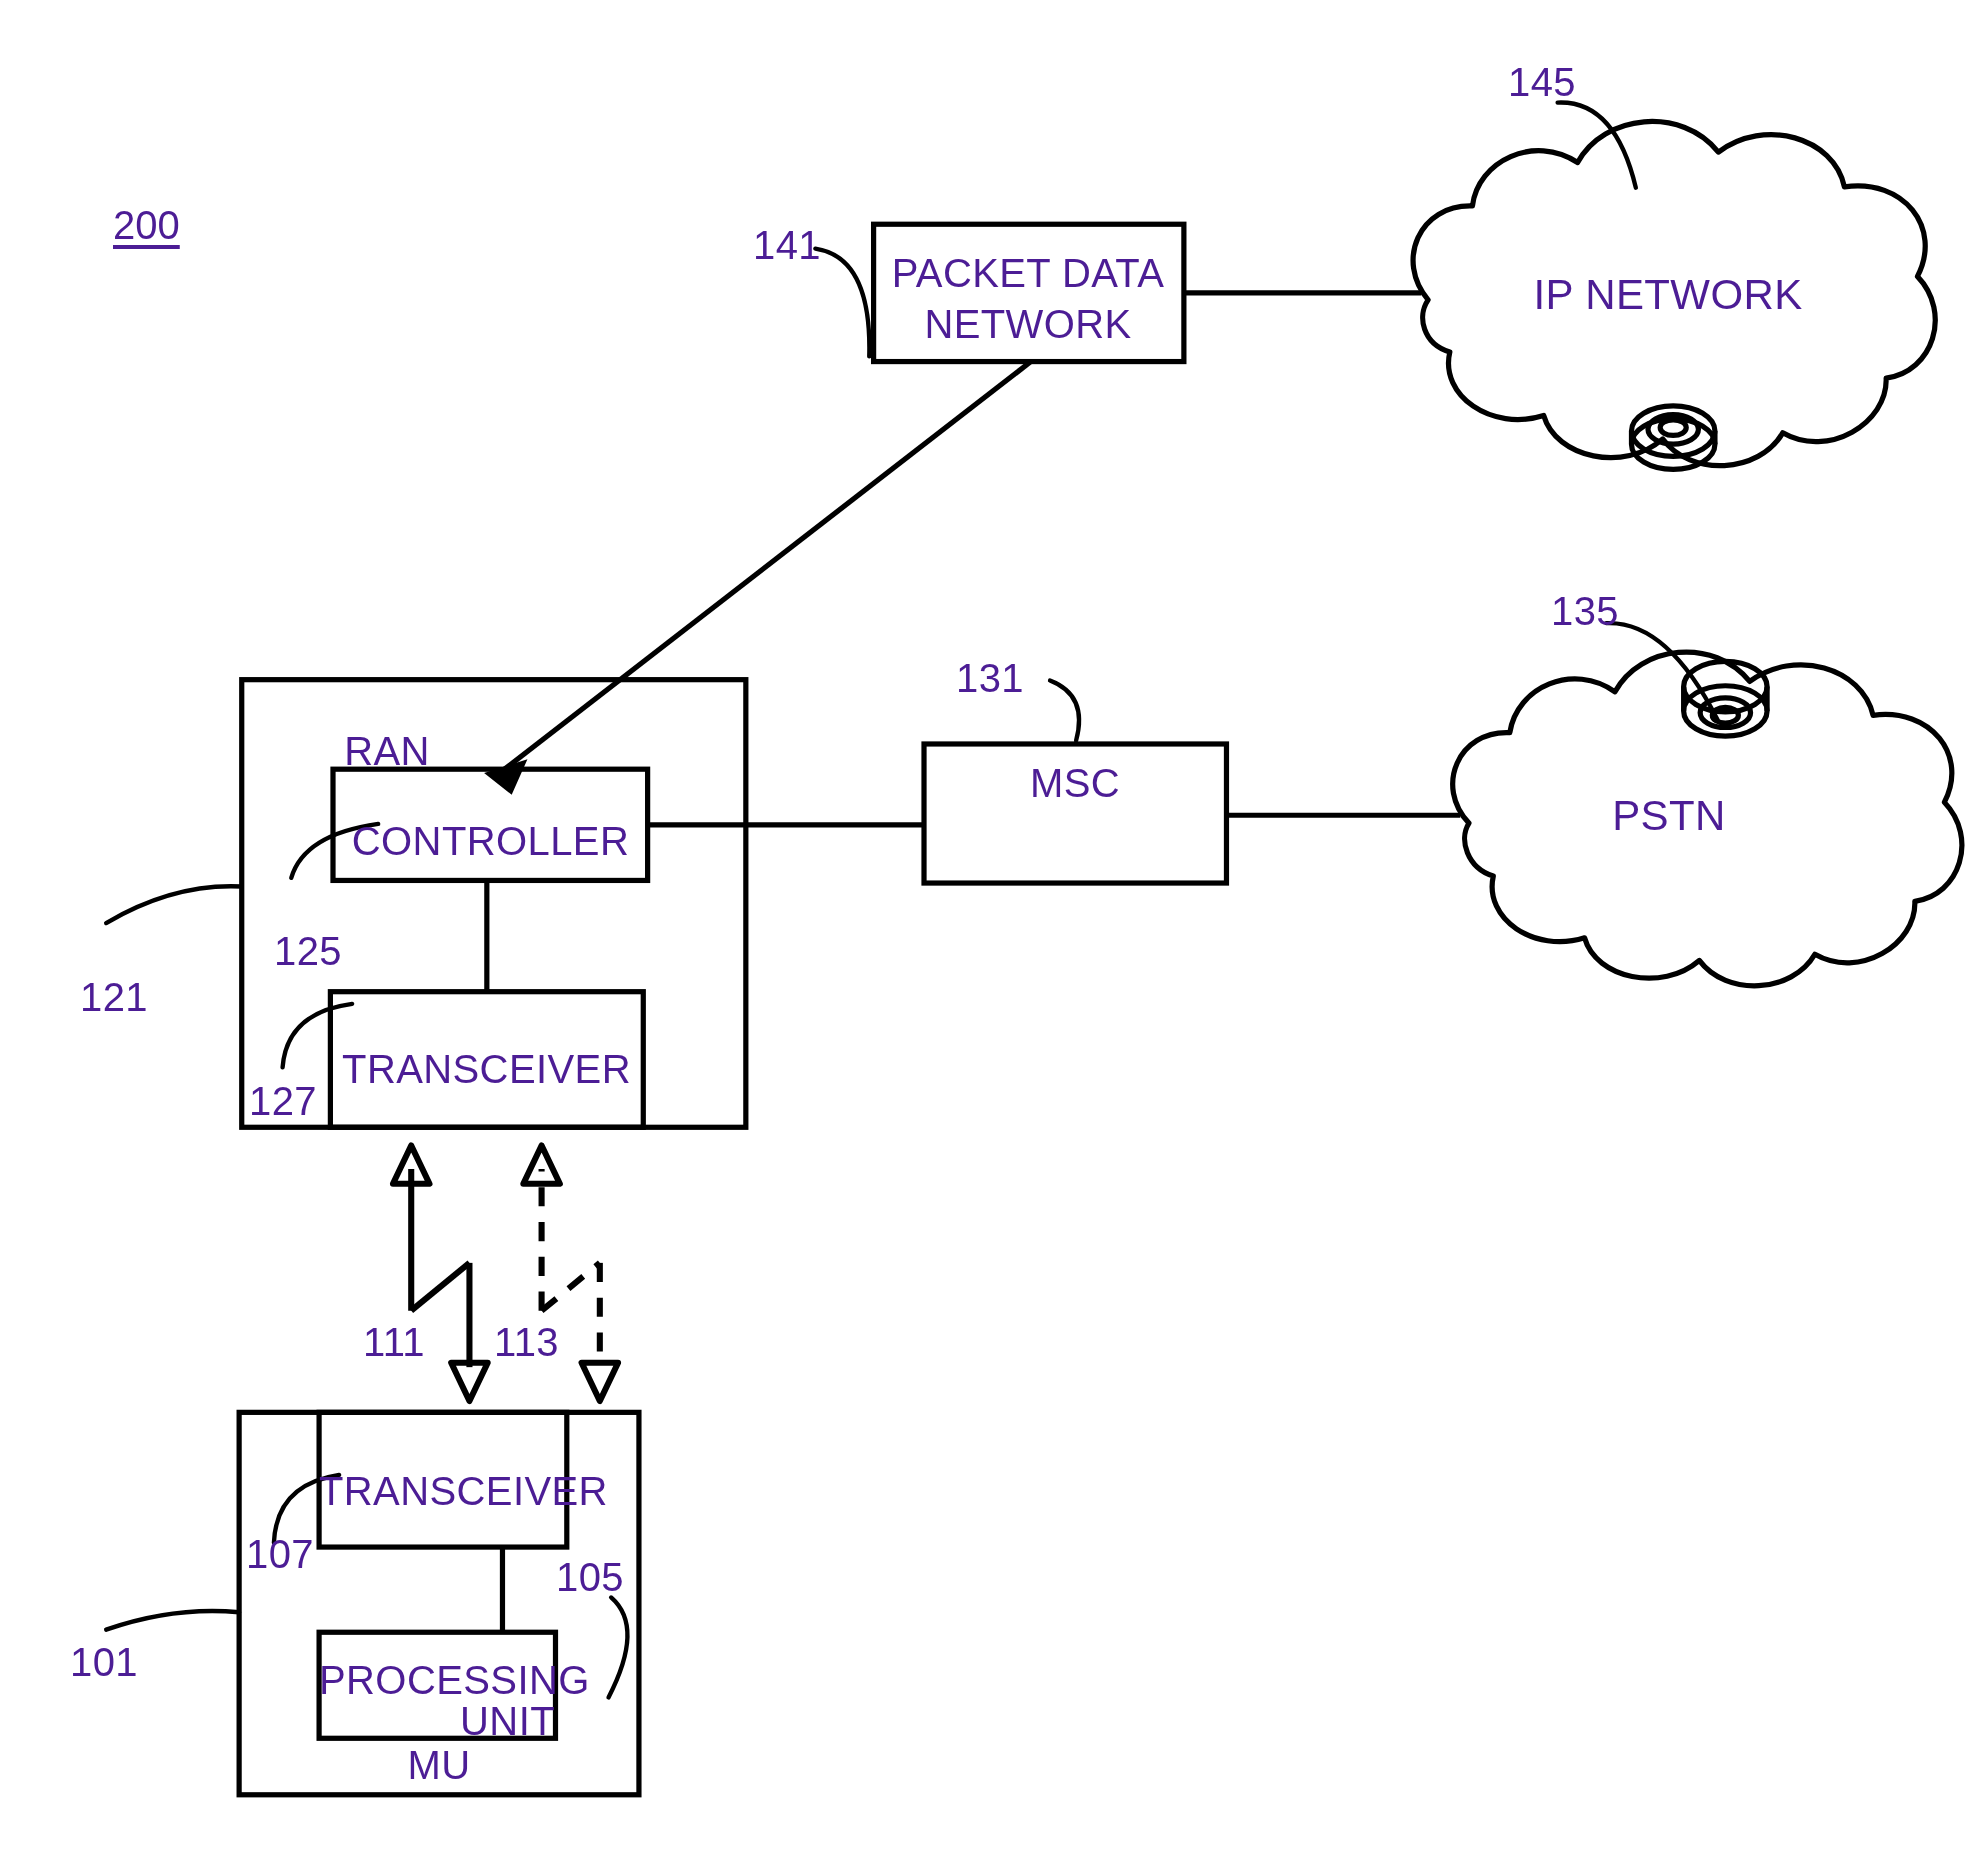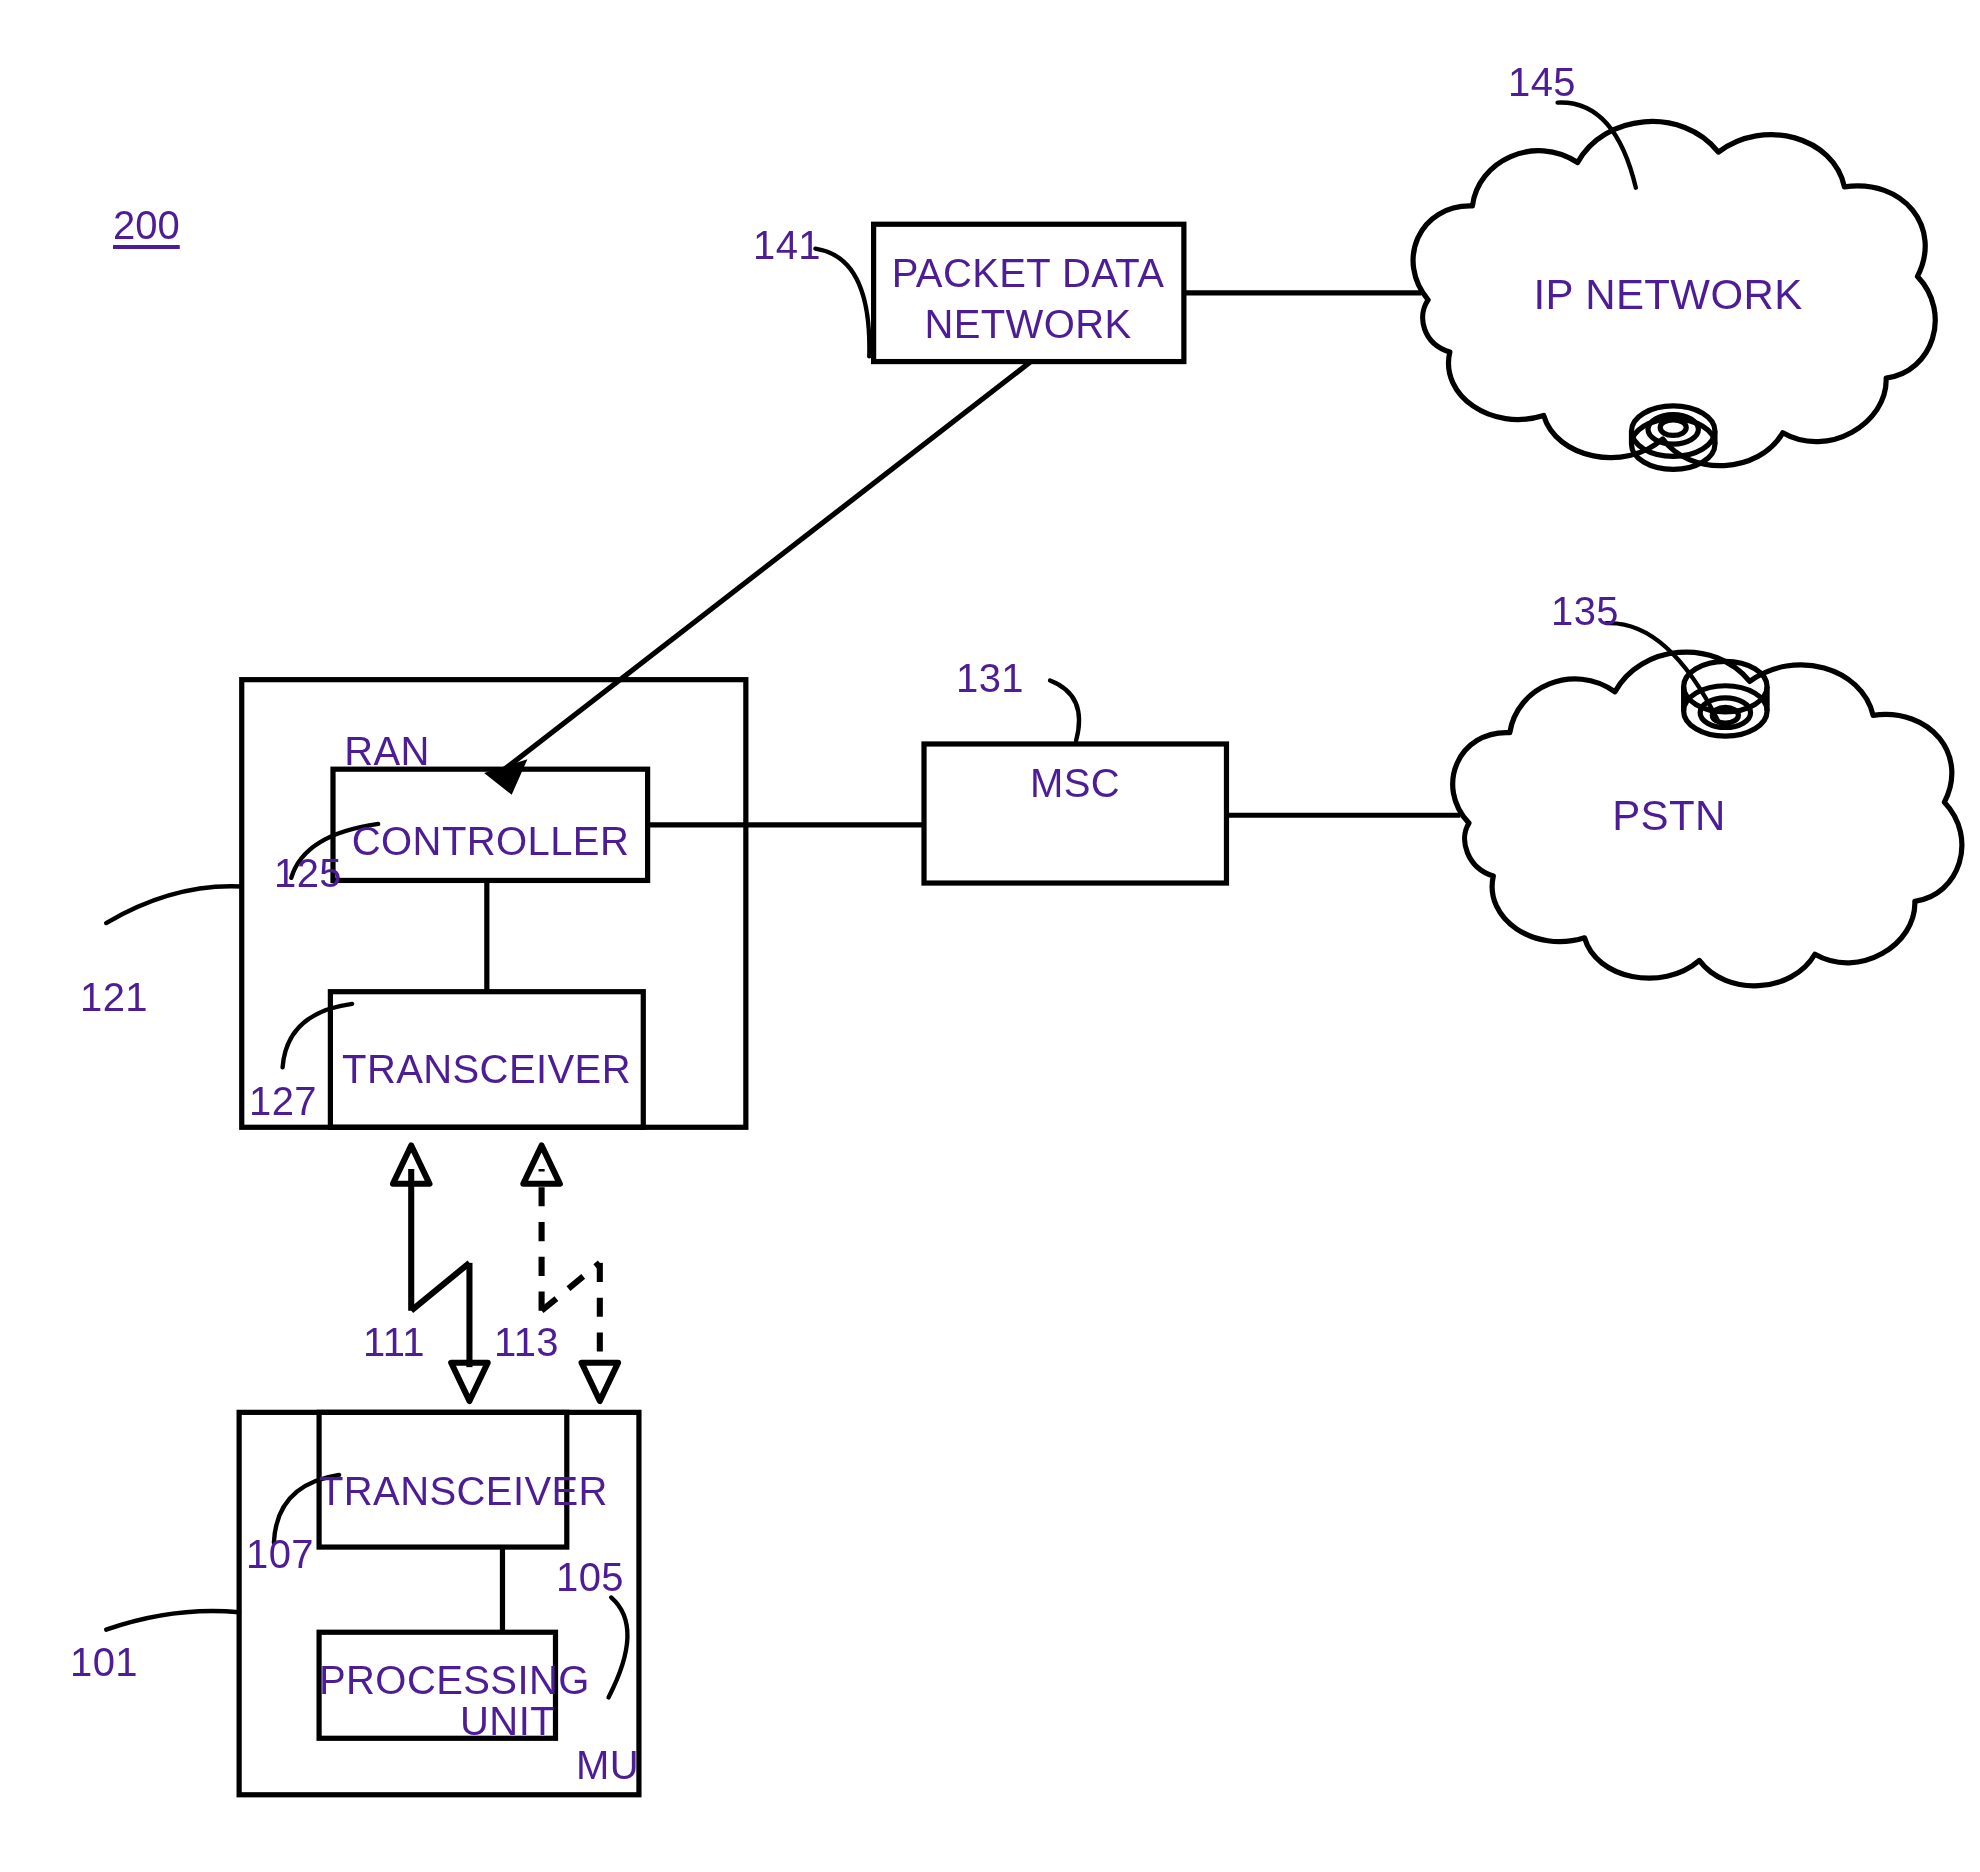--- a/index.html
+++ b/index.html
@@ -181,21 +181,21 @@
   <div class="lbl boxtext" style="left:873px; top:287px; width:310px;">NETWORK</div>
 
   <div class="lbl figref" style="left:1508px; top:61px;">145</div>
 
   <div class="lbl cloudtext" style="left:1477px; top:272px; width:382px;">IP NETWORK</div>
 
   <div class="lbl boxtext" style="left:300px; top:714px; width:174px; text-align:center;">RAN</div>
 
   <div class="lbl boxtext" style="left:333px; top:804px; width:315px;">CONTROLLER</div>
 
-  <div class="lbl figref" style="left:274px; top:852px;">125</div>
+  <div class="lbl figref" style="left:274px; top:930px;">125</div>
 
   <div class="lbl figref" style="left:80px; top:976px;">121</div>
 
   <div class="lbl boxtext" style="left:330px; top:1032px; width:313px;">TRANSCEIVER</div>
 
   <div class="lbl figref" style="left:249px; top:1080px;">127</div>
 
   <div class="lbl figref" style="left:956px; top:657px;">131</div>
 
   <div class="lbl boxtext" style="left:924px; top:746px; width:302px;">MSC</div>
@@ -212,16 +212,16 @@
 
   <div class="lbl figref" style="left:246px; top:1533px;">107</div>
 
   <div class="lbl figref" style="left:556px; top:1556px;">105</div>
 
   <div class="lbl figref" style="left:70px; top:1641px;">101</div>
 
   <div class="lbl boxtext" style="left:319px; top:1643px; width:236px;">PROCESSING</div>
   <div class="lbl boxtext" style="left:319px; top:1684px; width:236px;text-align:right;">UNIT</div>
 
-  <div class="lbl boxtext" style="left:239px; top:1728px; width:400px;text-align:right;">MU</div>
+  <div class="lbl boxtext" style="left:239px; top:1728px; width:400px;">MU</div>
 
 </div>
 
 
 </body></html>

